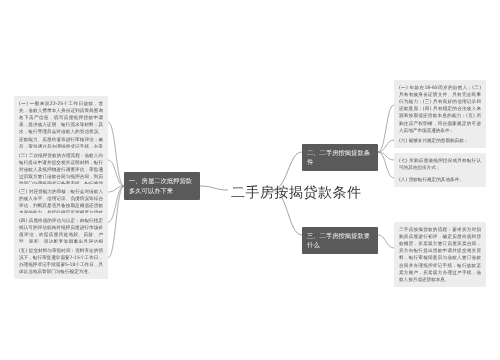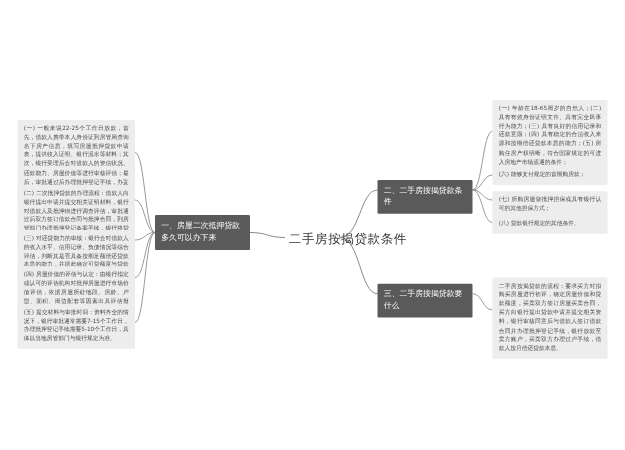--- a/index.html
+++ b/index.html
@@ -11,21 +11,21 @@
     position:relative;
   }
   #canvas{position:absolute;left:0;top:0;width:500px;height:360px;}
   svg.lines{position:absolute;left:0;top:0;width:500px;height:360px;pointer-events:none;}
 
   .node{position:absolute;box-sizing:border-box;}
 
   
   .root{
     color:#333333;
-    font-size:10px;
+    font-size:14px;
     letter-spacing:0.5px;
     white-space:nowrap;
   }
 
   
   .branch{
     background:#5a5a5a;
     color:#ffffff;
     font-size:6.3px;
     line-height:1.5;

